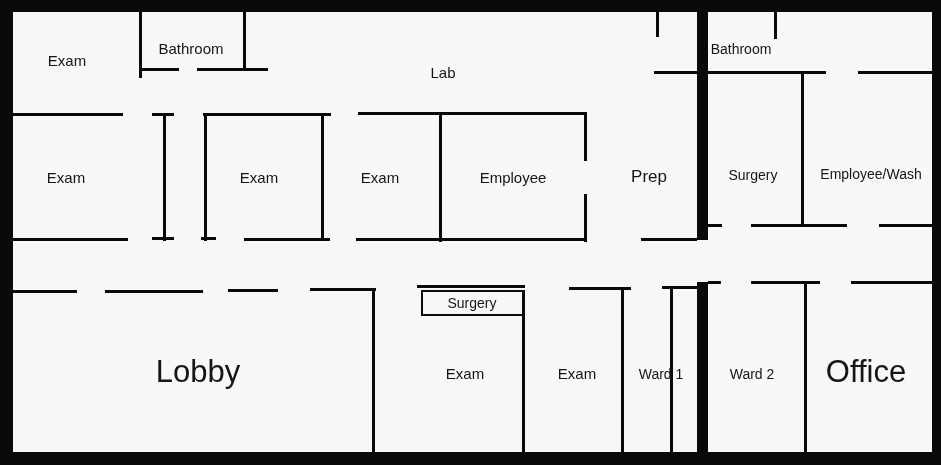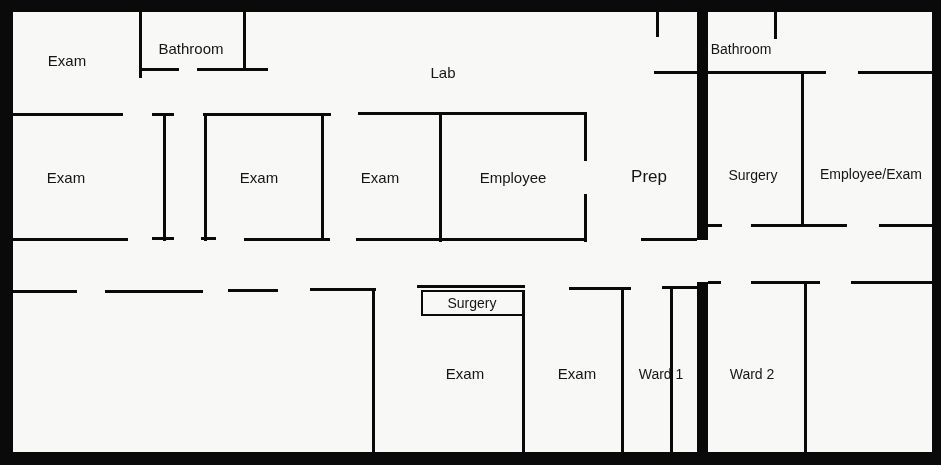--- a/index.html
+++ b/index.html
@@ -97,20 +97,22 @@
   <span class="label" style="left:67px;top:60px;">Exam</span>
   <span class="label" style="left:191px;top:48px;">Bathroom</span>
   <span class="label" style="left:443px;top:72px;">Lab</span>
   <span class="label small" style="left:741px;top:49px;">Bathroom</span>
   <span class="label" style="left:66px;top:177px;">Exam</span>
   <span class="label" style="left:259px;top:177px;">Exam</span>
   <span class="label" style="left:380px;top:177px;">Exam</span>
   <span class="label" style="left:513px;top:177px;">Employee</span>
   <span class="label prep" style="left:649px;top:177px;text-align:right;">Prep</span>
   <span class="label small" style="left:753px;top:175px;">Surgery</span>
-  <span class="label small" style="left:871px;top:174px;">Employee/Exam</span>
+  <span class="label small" style="left:871px;top:174px;">Employee/Wash</span>
   <span class="label small" style="left:472px;top:303px;">Surgery</span>
+  <span class="label big" style="left:198px;top:372px;">Lobby</span>
   <span class="label" style="left:465px;top:373px;">Exam</span>
   <span class="label" style="left:577px;top:373px;">Exam</span>
   <span class="label small" style="left:661px;top:374px;text-align:right;">Ward 1</span>
   <span class="label small" style="left:752px;top:374px;">Ward 2</span>
+  <span class="label big" style="left:866px;top:372px;">Office</span>
 
 </div>
 
 </body></html>

